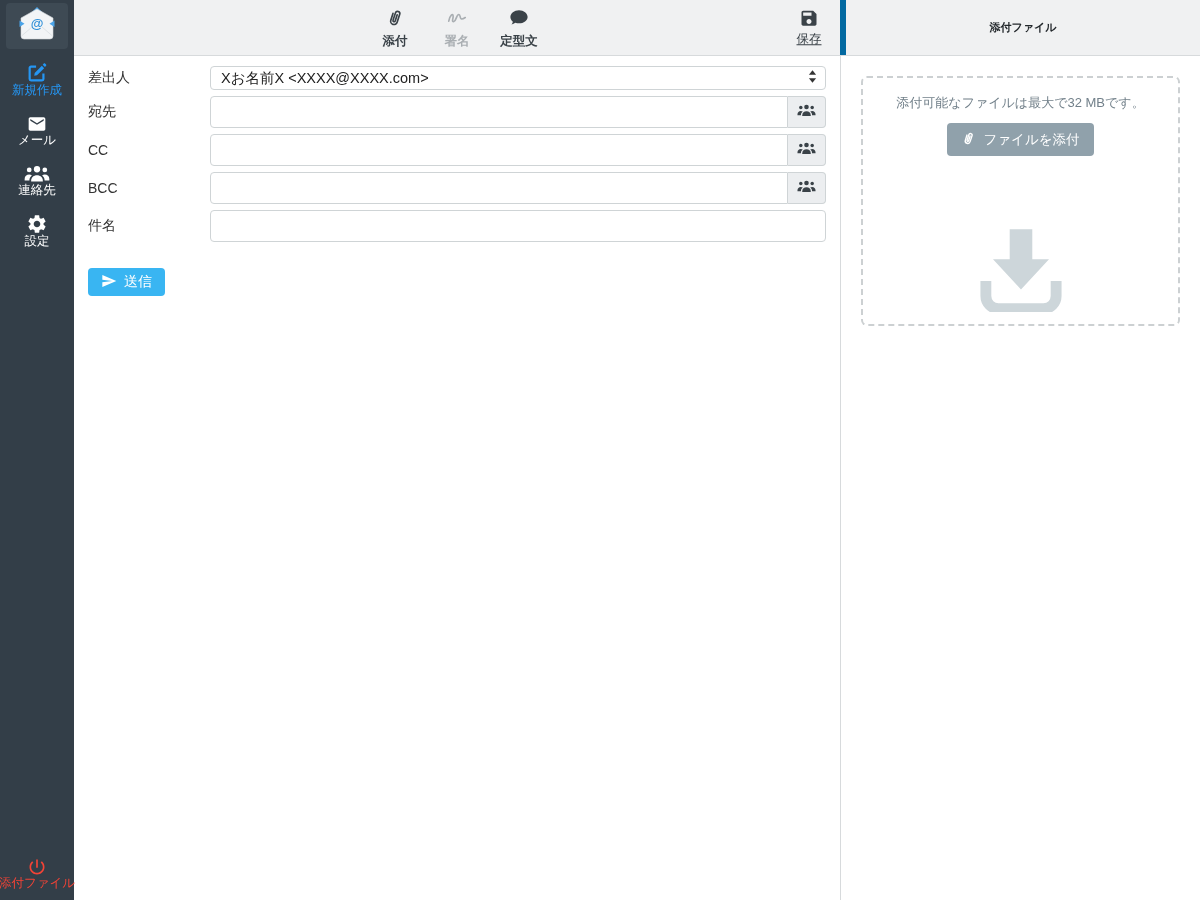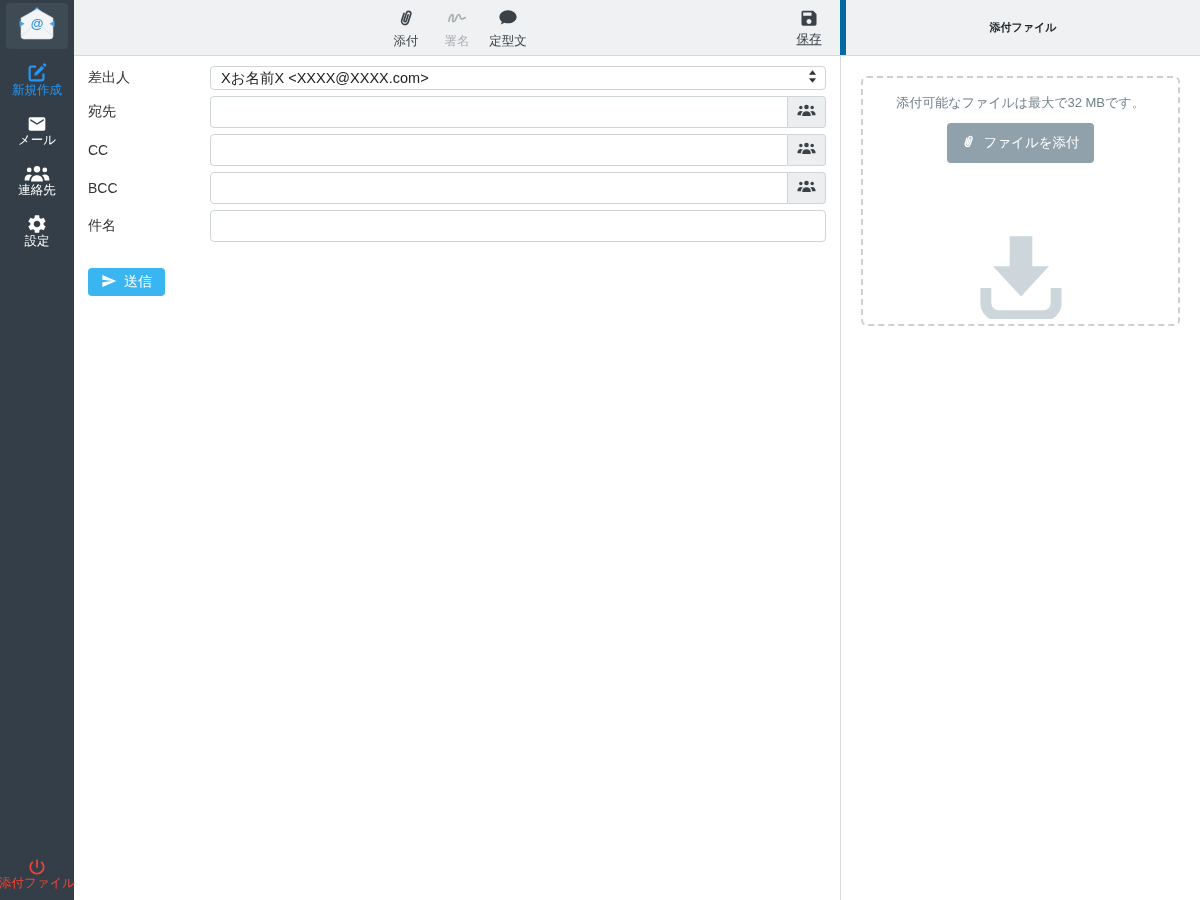--- a/index.html
+++ b/index.html
@@ -33,21 +33,21 @@
   .nav-item.accent{color:var(--accent-blue);}
   .nav-item svg{display:block;}
   .logout{margin-top:auto;margin-bottom:9px;color:var(--logout-red);}
   
   .main-col{flex:1;display:flex;flex-direction:column;min-width:0;}
   .header{
     height:56px;flex:0 0 56px;background:#f0f1f2;border-bottom:1px solid #d7dadc;
     display:flex;
   }
   .header-main{flex:1;display:flex;align-items:center;justify-content:center;position:relative;}
-  .toolbar-group{display:flex;gap:5px;align-items:flex-start;}
+  .toolbar-group{display:flex;gap:16px;align-items:flex-start;font-weight:bold;}
   .tool-btn{
     display:flex;flex-direction:column;align-items:center;gap:2px;
     color:#3a4248;font-size:12.5px;min-width:46px;cursor:pointer;line-height:1.1;
   }
   .tool-btn.disabled{color:#a9aeb2;cursor:default;}
   .tool-btn.save-pos{position:absolute;right:8px;top:50%;transform:translateY(-50%);text-decoration:underline;}
   .header-right{
     width:360px;flex:0 0 360px;border-left:6px solid #0369a1;
     display:flex;align-items:center;justify-content:center;
     font-weight:bold;font-size:11px;color:#22272b;
@@ -99,21 +99,21 @@
     width:360px;flex:0 0 360px;border-left:1px solid #d7dadc;background:#fff;
     padding:20px;
   }
   .dropzone{
     border:2px dashed #ccd0d2;border-radius:6px;height:250px;
     padding-top:16px;text-align:center;
   }
   .drop-hint{font-size:13px;color:#72808a;margin:0;}
   .attach-file-btn{
     margin-top:11px;background:var(--attach-gray);color:#fff;border:none;border-radius:4px;
-    height:40px;padding:0 14px;font-size:13.5px;font-family:inherit;
+    height:33px;padding:0 14px;font-size:13.5px;font-family:inherit;
     display:inline-flex;align-items:center;gap:7px;cursor:pointer;
   }
   .download-glyph{margin-top:64px;color:#cdd6da;}
 </style>
 </head>
 <body>
 
 <div class="sidebar">
   <div class="logo-tile">
     <span>

